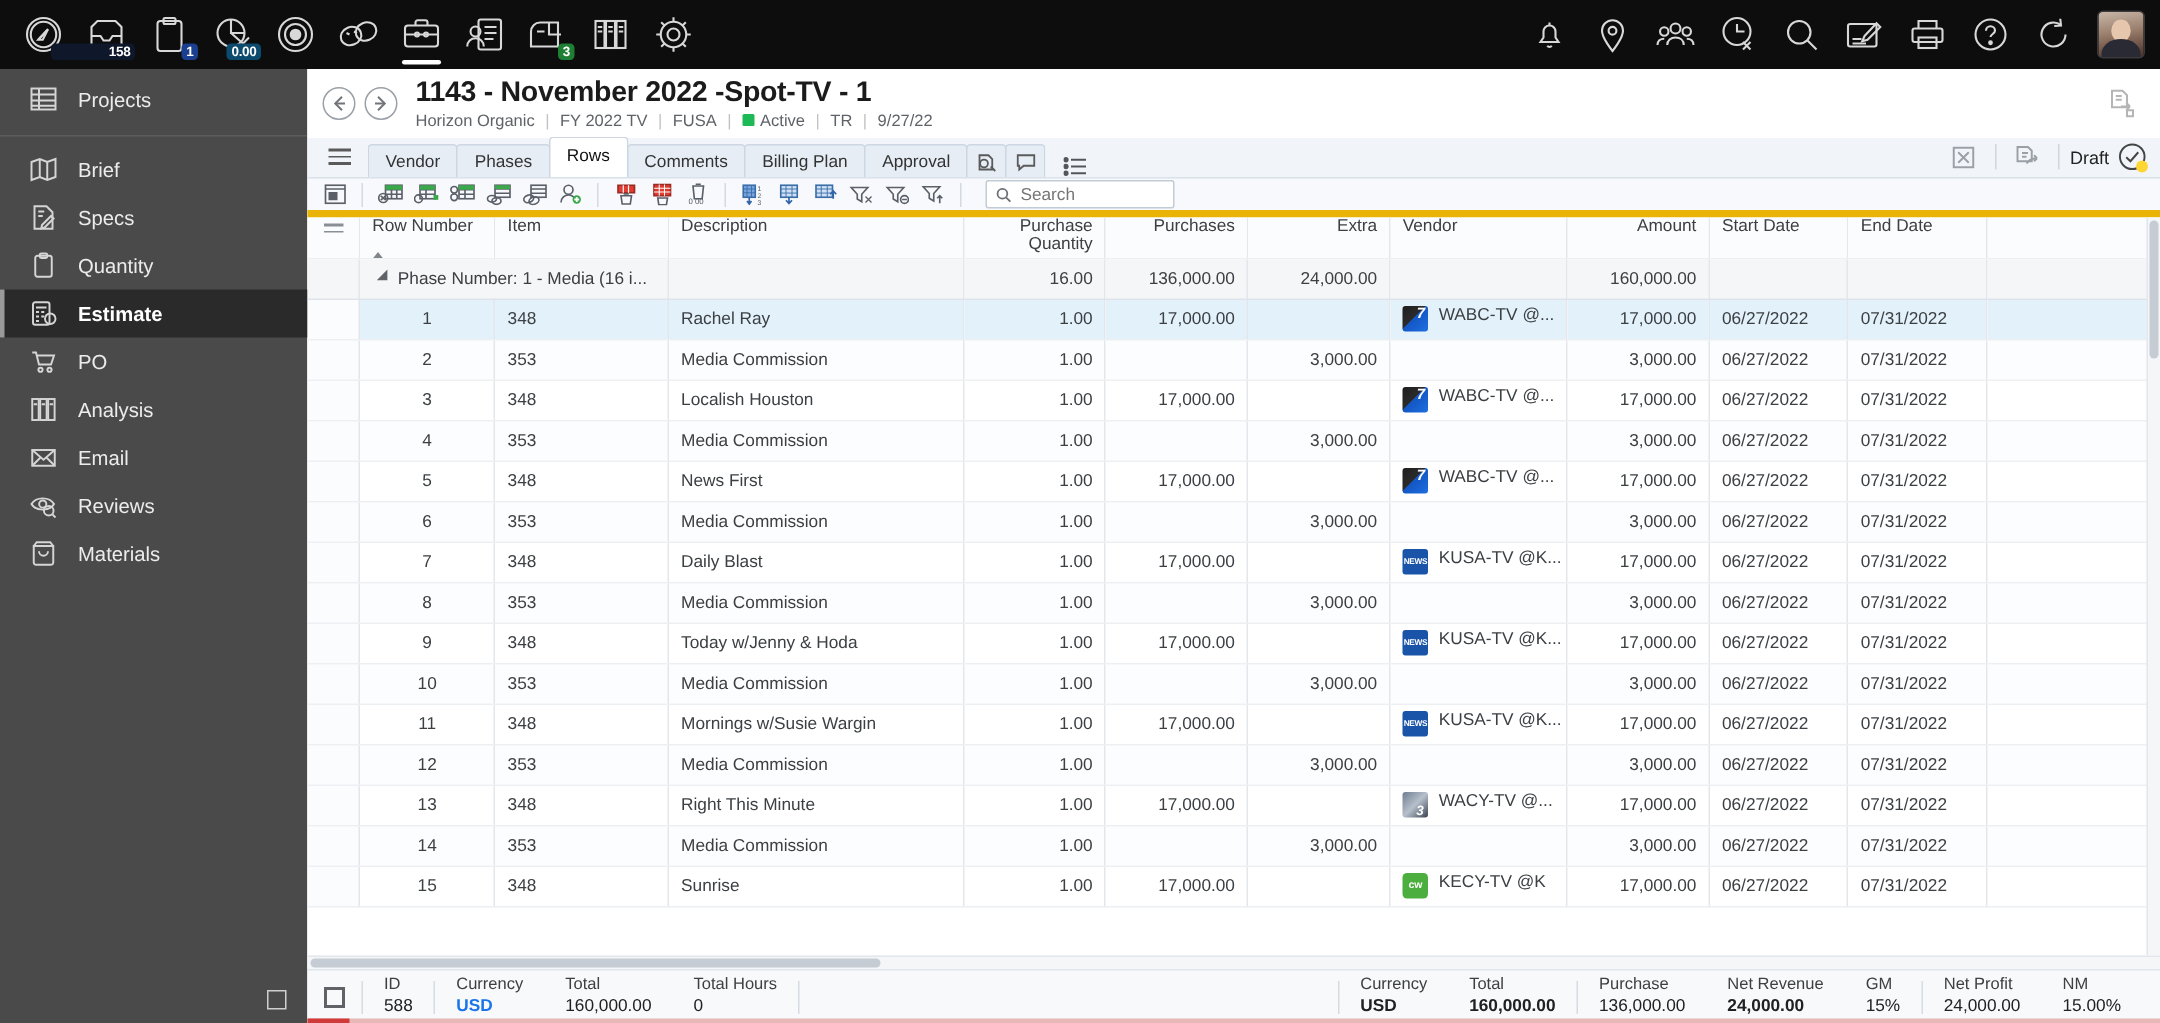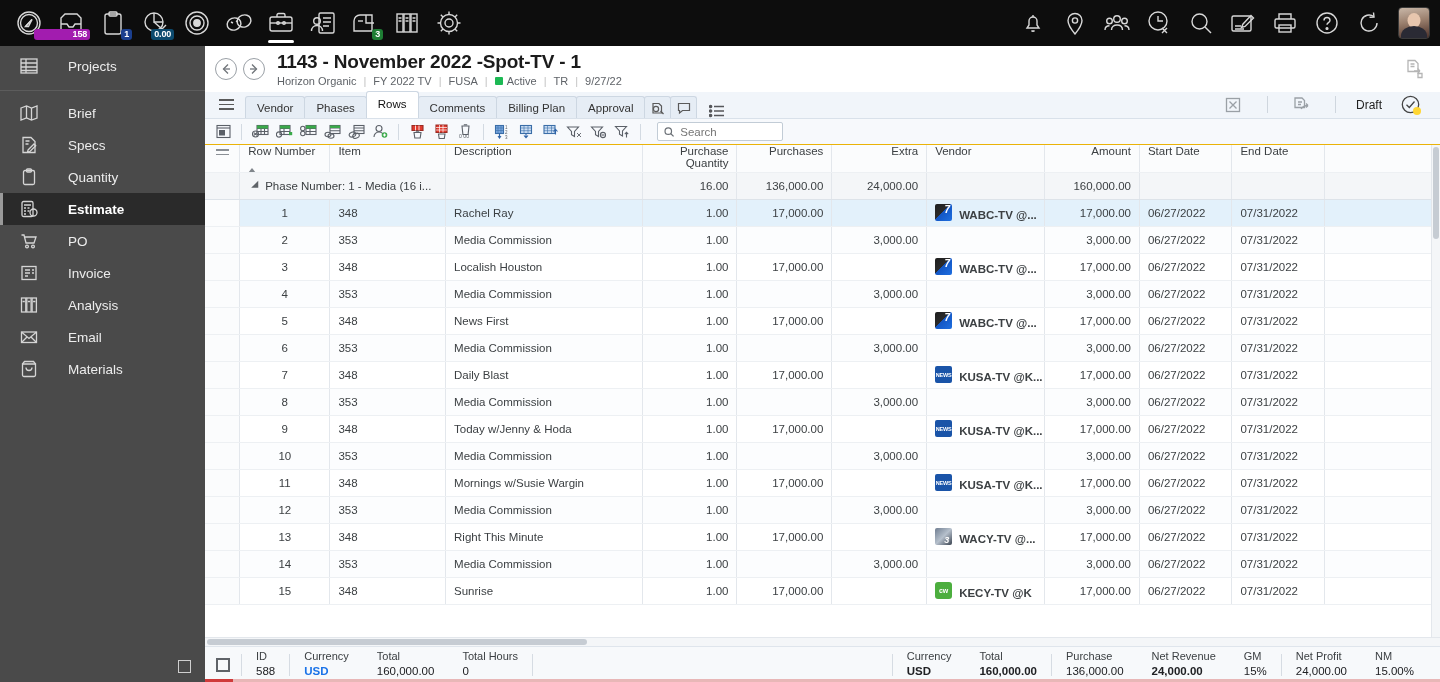--- a/index.html
+++ b/index.html
@@ -26,21 +26,21 @@
   .tb-icon.active::after {
     content: ""; position: absolute; bottom: 3px; left: 8px; right: 8px;
     height: 3px; background: #fff; border-radius: 2px;
   }
   .badge {
     position: absolute; bottom: 6px; right: 2px;
     font-size: 9px; color: #fff; border-radius: 3px;
     padding: 1px 3px; font-family: "Liberation Sans", sans-serif;
     line-height: 1.05; font-weight: bold; letter-spacing: -0.2px;
   }
-  .badge.red { background: #a21caf; padding-left: 39px; }
+  .badge.red { background: #0f172a; padding-left: 39px; }
   .badge.blue { background: #1b3f8f; }
   .badge.green { background: #0c4a6e; }
   .badge.green2 { background: #1e7e34; right: 3px; }
   .avatar {
     width: 32px; height: 32px; border-radius: 4px; margin-left: 8px;
     background: linear-gradient(170deg,#c9b7a8 0%, #9a7f6d 45%, #4a2f28 100%);
     position: relative; overflow: hidden; border: 1px solid #3a3a3a;
   }
   .avatar::before {
     content: ""; position: absolute; left: 50%; top: 16%; width: 13px; height: 15px;
@@ -53,21 +53,21 @@
 
   
   .body-wrap { flex: 1; display: flex; min-height: 0; }
 
   
   .sidebar {
     width: 205px; flex: 0 0 205px; background: #4a4a4a;
     display: flex; flex-direction: column; color: #e8e8e8;
   }
   .side-item {
-    height: 32px; display: flex; align-items: center; gap: 28px;
+    height: 32px; display: flex; align-items: center; gap: 12px;
     padding-left: 18px; font-size: 13.5px; cursor: pointer; position: relative;
     color: #ececec;
   }
   .side-item .sicon { width: 22px; height: 22px; display:flex; align-items:center; justify-content:center; flex: 0 0 22px;}
   .side-item .sicon svg { stroke: #d5d5d5; fill: none; stroke-width: 1.3; }
   .side-item.projects { height: 40px; }
   .side-divider { height: 1px; background: #5c5c5c; margin: 4px 0 6px 0; }
   .side-item.selected {
     background: #2a2a2a; font-weight: bold; color: #fff;
   }
@@ -122,33 +122,33 @@
   .tab-icon-btn svg { stroke: #5a5a5a; fill: none; stroke-width: 1.2; }
   .selector-box {
     margin-left: 12px; height: 21px; background: #fff; border: 1px solid #b9c4d0;
     display: flex; align-items: center; padding: 0 3px 0 6px; min-width: 290px; border-radius: 2px;
   }
   .yellow-sq { width: 13px; height: 13px; background: #ffdd33; border:1px solid #e0c11c; margin-right: 8px; flex:0 0 13px;}
   .selector-text { font-size: 11.5px; color: #222; flex: 1; white-space: nowrap; }
   .cnt-badge { background: #a8d4f5; color: #1a3a5a; font-size: 11px; padding: 1px 6px; border-radius: 2px; font-weight: bold;}
   .list-icon { margin-left: 10px; width: 22px; display:flex; align-items:center; justify-content:center; cursor:pointer;}
   .list-icon svg { stroke: #55565a; fill: none; stroke-width: 1.4; }
-  .tabs-right { margin-left: auto; display: flex; align-items: center; height: 27px; padding-right: 20px; gap: 15px;}
+  .tabs-right { margin-left: auto; display: flex; align-items: center; height: 27px; padding-right: 9px; gap: 2px;}
   .tr-btn { width: 27px; height: 27px; display:flex; align-items:center; justify-content:center; cursor: pointer;}
   .tr-btn svg { stroke: #9aa0a6; fill: none; stroke-width: 1.3; }
   .tr-div { width: 1px; height: 17px; background: #cfd6de; margin: 0 5px; }
   .draft-lbl { font-size: 12px; color: #222; margin-right: 4px; }
   .draft-check { position: relative; width: 19px; height: 19px; }
   .draft-check svg { stroke: #444; fill: none; stroke-width: 1.3; }
   .draft-dot { position: absolute; right: -1px; bottom: -1px; width: 8px; height: 8px; border-radius: 50%; background: #ffd633; }
 
   
   .toolbar {
     height: 26px; flex: 0 0 26px; background: #f7f9fc; display: flex; align-items: center;
-    border-bottom: 1px solid #eab308; padding-left: 6px;
+    border-bottom: 5px solid #eab308; padding-left: 6px;
   }
   .tool { width: 24px; height: 22px; display: flex; align-items: center; justify-content: center; cursor: pointer; position: relative;}
   .tool svg { stroke: #5b6068; fill: none; stroke-width: 1.1; }
   .tdiv { width: 1px; height: 16px; background: #d3dae2; margin: 0 6px; }
   .searchbox {
     margin-left: 10px; height: 19px; background: #fff; border: 1px solid #c2ccd6;
     display: flex; align-items: center; padding: 0 6px; width: 126px; border-radius: 2px;
   }
   .searchbox svg { stroke: #6b7076; fill: none; stroke-width: 1.4; }
   .searchbox input {
@@ -179,21 +179,21 @@
   tbody td.r { text-align: right; }
   tbody td.c { text-align: center; }
   tr.phase-row td { background: #f4f6f8; border-bottom: 1px solid #dde3e9; color: #3c4043; }
   tr.phase-row td.pname { font-size: 11.5px; }
   .tri { display:inline-block; width:0;height:0; border-left: 5px solid #5f6368; border-top: 5px solid transparent; border-bottom: 5px solid transparent; transform: rotate(45deg); margin-right: 6px; vertical-align: middle;}
   tr.sel td { background: #e3f1fb; }
   tr.alt td { background: #fcfdfe; }
   tr.plain td { background: #ffffff; }
   td.rowhandle { background: #fbfcfd !important; border-right: 1px solid #e3e7ec; }
   tr.sel td.rowhandle { background: #fbfcfd !important; }
-  .vendor-cell { display: flex; align-items: flex-end; gap: 7px; font-weight: bold; }
+  .vendor-cell { display: flex; align-items: flex-start; gap: 7px; }
   .vlogo { width: 17px; height: 17px; flex: 0 0 17px; border-radius: 2px; position: relative; overflow: hidden; }
   .vlogo.abc { background: linear-gradient(135deg,#1e1e1e 0%,#2b2b2b 45%,#1356c4 46%,#1f6fe0 100%); }
   .vlogo.abc::after { content:"7"; position:absolute; right:2px; top:0px; color:#fff; font-size:10px; font-weight:bold; font-style: italic;}
   .vlogo.news { background: #1a54a8; display:flex; align-items:center; justify-content:center; }
   .vlogo.news::after { content:"NEWS"; color:#fff; font-size:5.5px; font-weight:bold; letter-spacing:-0.2px;}
   .vlogo.wacy { background: linear-gradient(135deg,#6f7d90 0%,#b6c0cc 50%,#3a4350 100%); }
   .vlogo.wacy::after { content:"3"; position:absolute; right:3px; bottom:0px; color:#fff; font-size:9px; font-weight:bold; font-style:italic;}
   .vlogo.cw { background: #4cae3e; display:flex; align-items:center; justify-content:center; border-radius:3px;}
   .vlogo.cw::after { content:"cw"; color:#fff; font-size:7px; font-weight:bold; }
 
@@ -440,45 +440,47 @@
             <path d="M1.5 3 h2.5 l2 8 h8 l2-6 H5"></path>
             <circle cx="7" cy="14.5" r="1.4"></circle>
             <circle cx="13" cy="14.5" r="1.4"></circle>
           </svg>
       </span>
       <span>PO</span>
     </div>
     <div class="side-item">
       <span class="sicon">
         <svg width="18" height="18" viewBox="0 0 18 18">
-            <rect x="2" y="2.5" width="14" height="13"></rect>
-            <path d="M5 6 h5 M5 9 h5 M5 12 h3 M12 6 h2 M12 9 h2"></path>
-          </svg>
-      </span>
-      <span>Invoice</span>
-    </div>
-    <div class="side-item">
-      <span class="sicon">
-        <svg width="18" height="18" viewBox="0 0 18 18">
             <rect x="1.5" y="2" width="4.3" height="14"></rect>
             <rect x="6.8" y="2" width="4.3" height="14"></rect>
             <rect x="12.1" y="2" width="4.3" height="14"></rect>
             <path d="M2.5 5.5 h2.3 M7.8 5.5 h2.3 M13.1 5.5 h2.3"></path>
           </svg>
       </span>
       <span>Analysis</span>
     </div>
     <div class="side-item">
       <span class="sicon">
         <svg width="18" height="18" viewBox="0 0 18 18">
             <rect x="1.5" y="4" width="15" height="10.5"></rect>
             <path d="M1.5 4 L9 10.5 L16.5 4 M1.5 14.5 L7 9 M16.5 14.5 L11 9"></path>
           </svg>
       </span>
       <span>Email</span>
+    </div>
+    <div class="side-item">
+      <span class="sicon">
+        <svg width="18" height="18" viewBox="0 0 18 18">
+            <path d="M1 8 C4 3 13 3 16 8 C13 13 4 13 1 8 Z"></path>
+            <circle cx="8.5" cy="8" r="2.4"></circle>
+            <circle cx="12.5" cy="12.5" r="3.2"></circle>
+            <path d="M15 15 l2 2"></path>
+          </svg>
+      </span>
+      <span>Reviews</span>
     </div>
     <div class="side-item">
       <span class="sicon">
         <svg width="18" height="18" viewBox="0 0 18 18">
             <path d="M2.5 4 h13 v11 a1.5 1.5 0 0 1-1.5 1.5 H4 A1.5 1.5 0 0 1 2.5 15 Z"></path>
             <path d="M2.5 4 L4.5 1.5 h9 L15.5 4"></path>
             <path d="M6 7.5 a3 3 0 0 0 6 0"></path>
           </svg>
       </span>
       <span>Materials</span>

